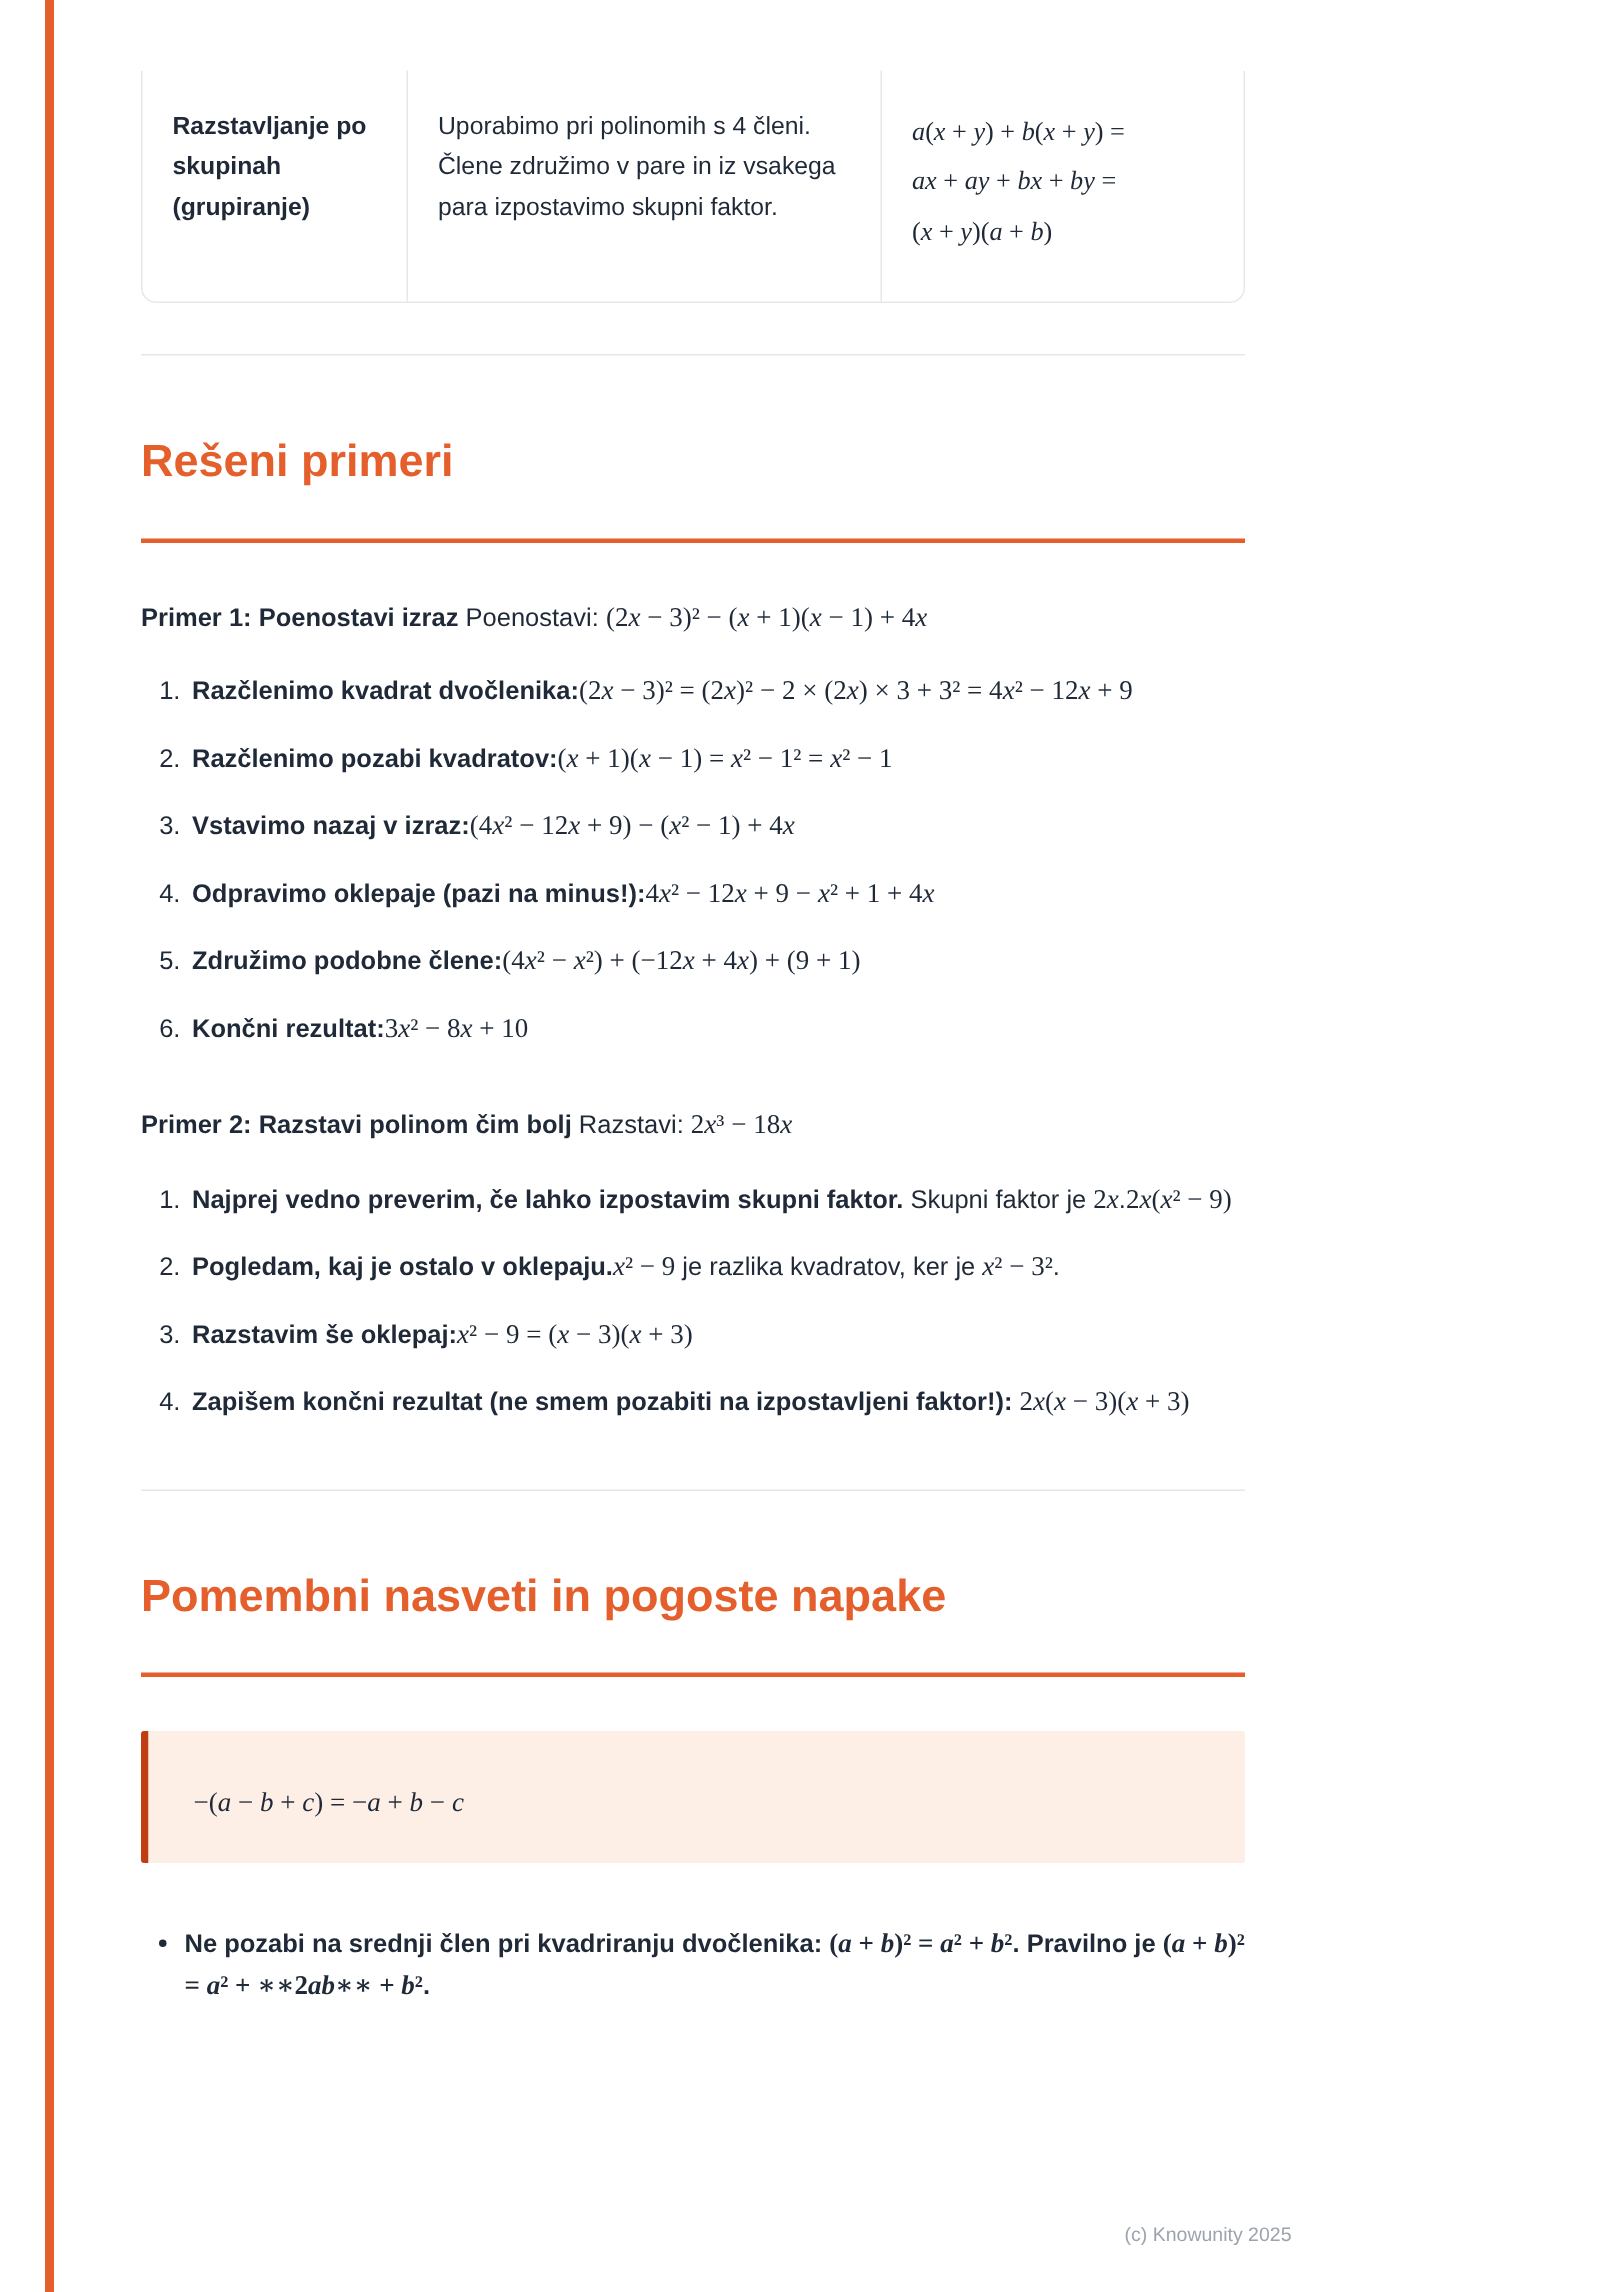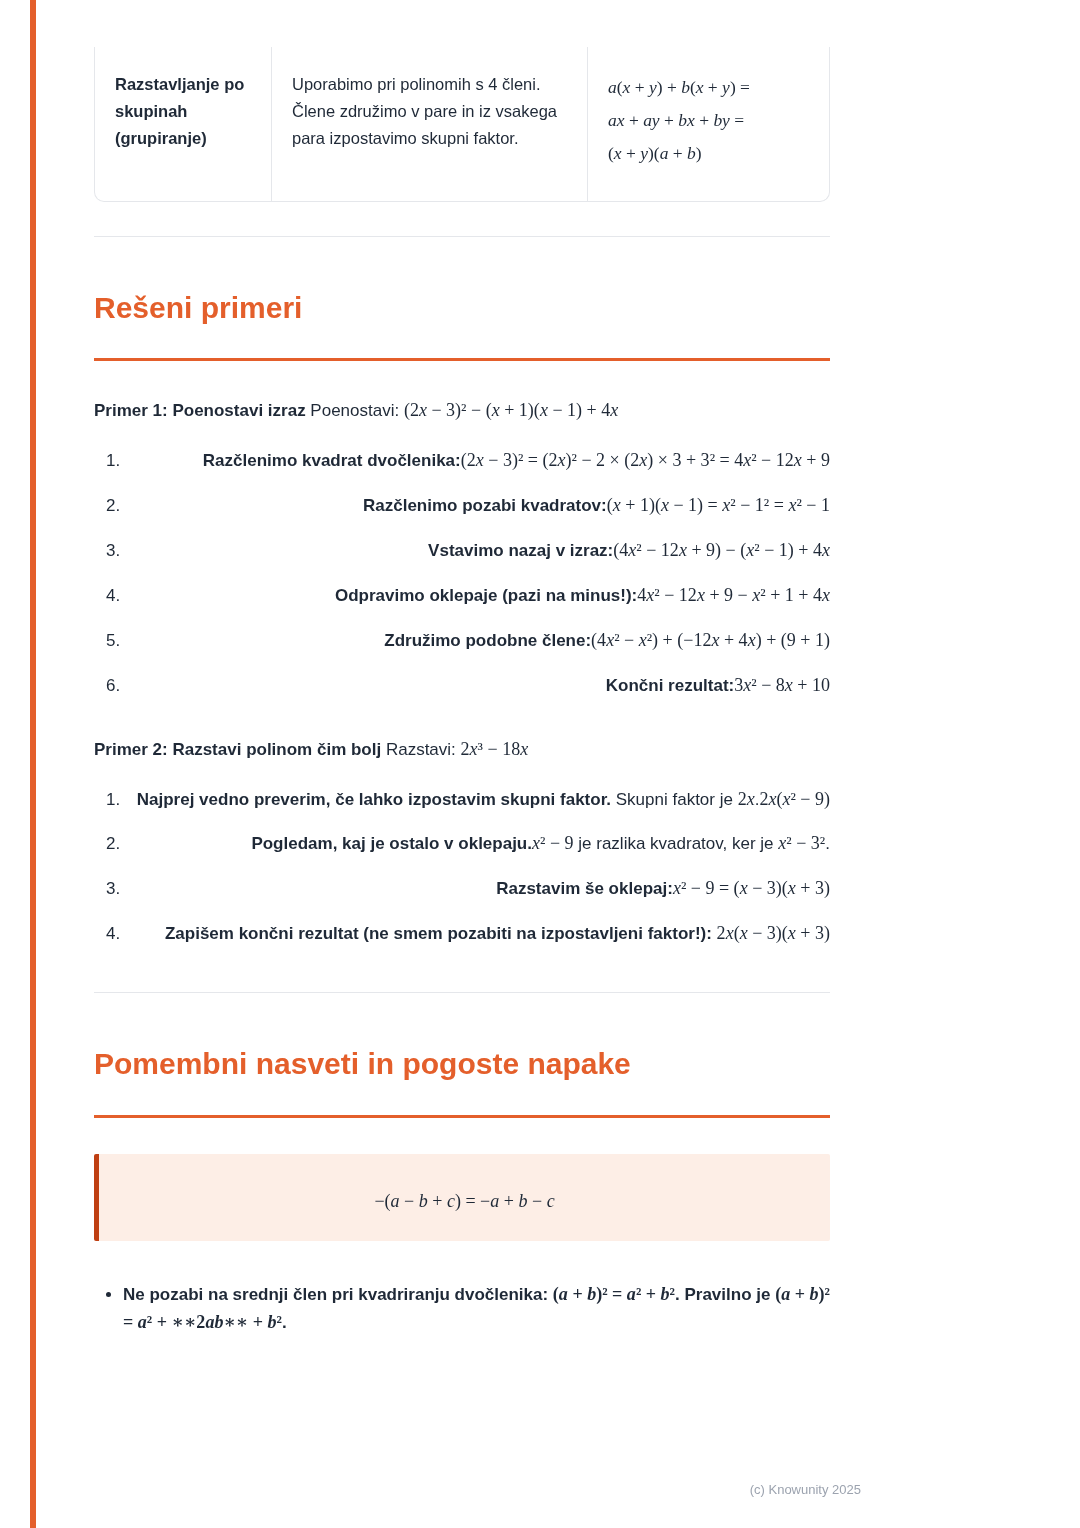--- a/index.html
+++ b/index.html
@@ -65,21 +65,20 @@
     line-height:1.25;
     font-weight:700;
     color:var(--accent,#e45f2b);
     padding-bottom:32px;
     border-bottom:3px solid var(--accent,#e45f2b);
   }
   .lead{margin:36px 0 22px 0;}
   ol.steps{
     margin:0 0 14px 0;
     padding-left:31px;
-    text-align:right;
   }
   ol.steps li{
     margin-bottom:17px;
     padding-left:3px;
   }
   ul.bullets{
     margin:40px 0 0 0;
     padding-left:29px;
   }
   ul.bullets li{margin-bottom:12px;font-weight:bold;}
@@ -92,21 +91,21 @@
   .seg-m i{font-style:italic;}
   
   .callout{
     margin-top:36px;
     background:var(--callout-bg,#fdeee6);
     border-left:5px solid var(--callout-border,#bf3f12);
     border-radius:2px;
     padding:26px 30px 24px 30px;
   }
   .callout p{line-height:1.75;}
-  .callout .callout-formula{margin-top:6px;text-align:center;}
+  .callout .callout-formula{margin-top:6px;}
   
   .copyright{
     position:absolute;right:72px;bottom:28px;
     font-size:13px;color:var(--muted,#9ca3af);
     z-index:2;
   }
 </style>
 </head>
 <body>
 

